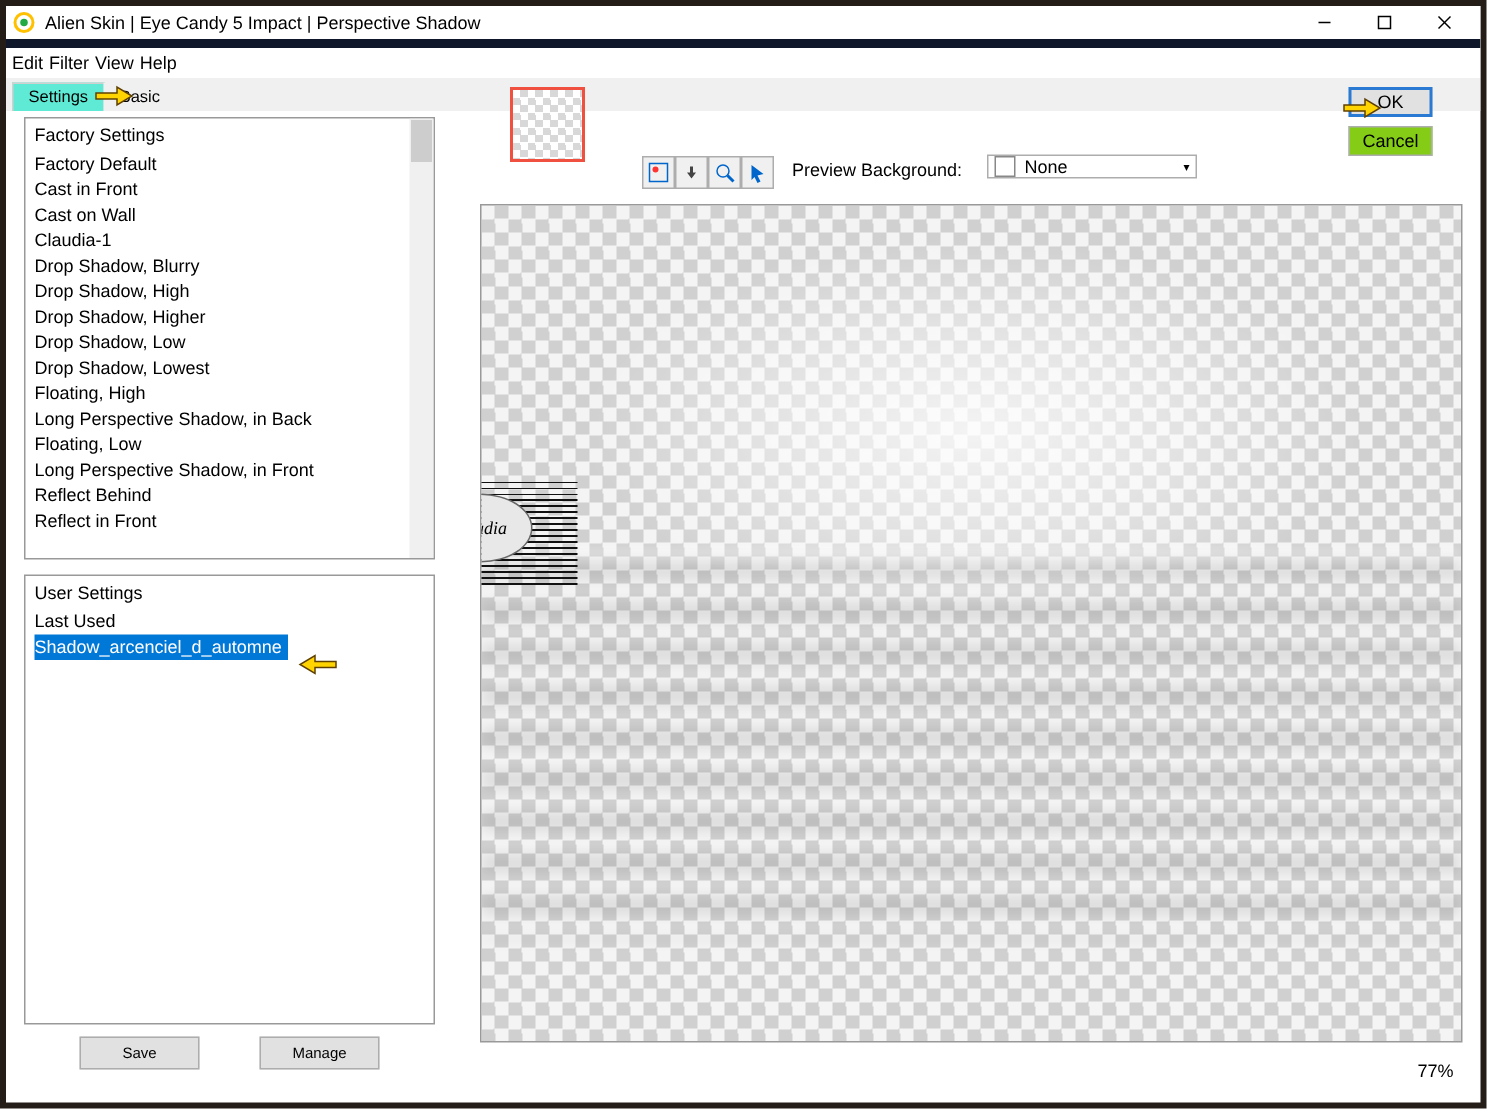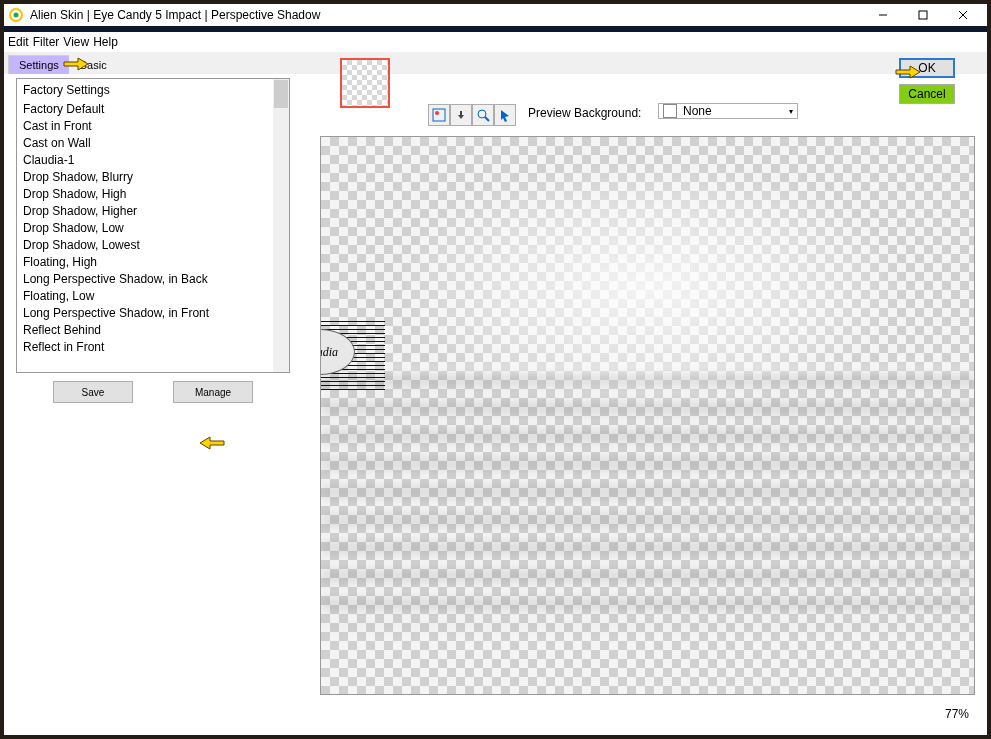--- a/index.html
+++ b/index.html
@@ -7,21 +7,21 @@
 .titlebar{height:28px;background:#fff;display:flex;align-items:center;padding:0 4px;border-bottom:6px solid #0f172a;}
 .app-icon{width:16px;height:16px;margin-right:6px;position:relative;}
 .app-icon svg{width:16px;height:16px;}
 .title{flex:1;font-size:12px;color:#000;}
 .win-controls{display:flex;}
 .win-btn{width:40px;height:24px;display:flex;align-items:center;justify-content:center;}
 .win-btn svg{stroke:#000;stroke-width:1;}
 .menubar{height:20px;display:flex;align-items:center;padding:0 4px;gap:4px;background:#fff;}
 .menubar .item{color:#000;cursor:default;}
 .tabrow{height:22px;background:#f0f0f0;display:flex;align-items:flex-end;padding-left:4px;position:relative;}
-.tab{padding:3px 10px;border:1px solid #d0d0d0;border-bottom:none;background:#c4b5fd;margin-right:-1px;font-size:11px;color:#000;display:flex;align-items:center;}
+.tab{padding:3px 10px;border:1px solid #d0d0d0;border-bottom:none;background:#5eead4;margin-right:-1px;font-size:11px;color:#000;display:flex;align-items:center;}
 .tab.inactive{background:#f0f0f0;border-top-color:transparent;border-left-color:transparent;border-right-color:transparent;}
 .main{position:absolute;top:74px;left:4px;right:4px;bottom:4px;}
 .left-panel{position:absolute;left:8px;top:0;width:274px;}
 .listbox{border:1px solid #999;background:#fff;overflow:hidden;position:relative;}
 .listbox.factory{height:295px;}
 .listbox.user{height:300px;margin-top:10px;}
 .lb-header{padding:4px 6px;color:#000;font-size:12px;}
 .lb-items{padding:0 0 0 6px;}
 .lb-items .li{height:17px;line-height:17px;color:#000;font-size:12px;white-space:nowrap;}
 .lb-items .li.selected{background:#0078d7;color:#fff;display:inline-block;padding-right:4px;}
@@ -119,20 +119,24 @@
           <div class="li">Floating, Low</div>
           <div class="li">Long Perspective Shadow, in Front</div>
           <div class="li">Reflect Behind</div>
           <div class="li">Reflect in Front</div>
         </div>
       <div class="scrollbar">
           <div class="thumb"></div>
         </div>
     </div>
 
+    <div class="listbox user">
+      <div class="lb-header">User Settings</div>
+      <div class="lb-items" id="user-items"><div class="li">Last Used</div><div class="li selected">Shadow_arcenciel_d_automne</div></div>
+    </div>
 
     <div class="btn-row">
       <div class="btn">Save</div>
       <div class="btn">Manage</div>
     </div>
   </div>
 
   <div class="point-hand" style="left:190px;top:353px">
     <svg viewBox="0 0 28 20">
         <path d="M26 10 L12 10 L12 6 L2 12 L12 18 L12 14 L26 14 Z" fill="#ffd400" stroke="#604000" stroke-width="1"></path>

